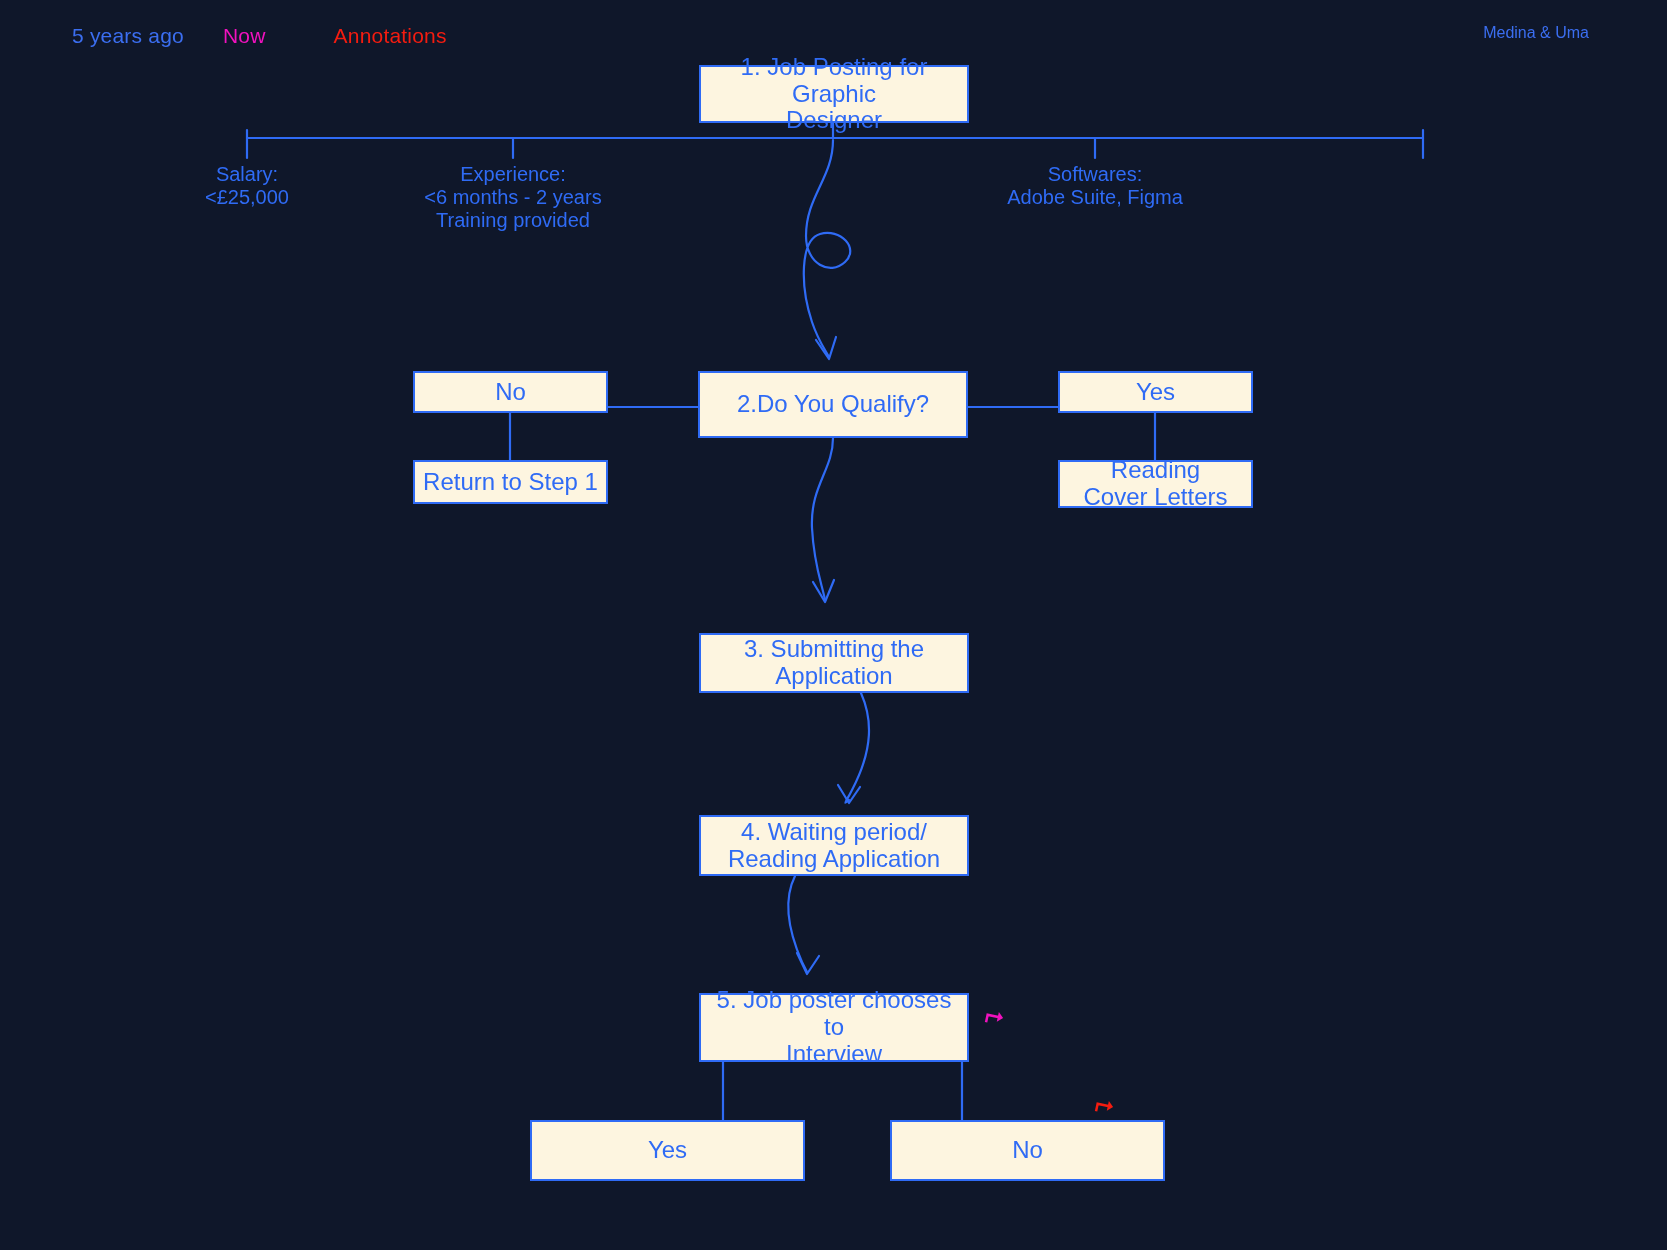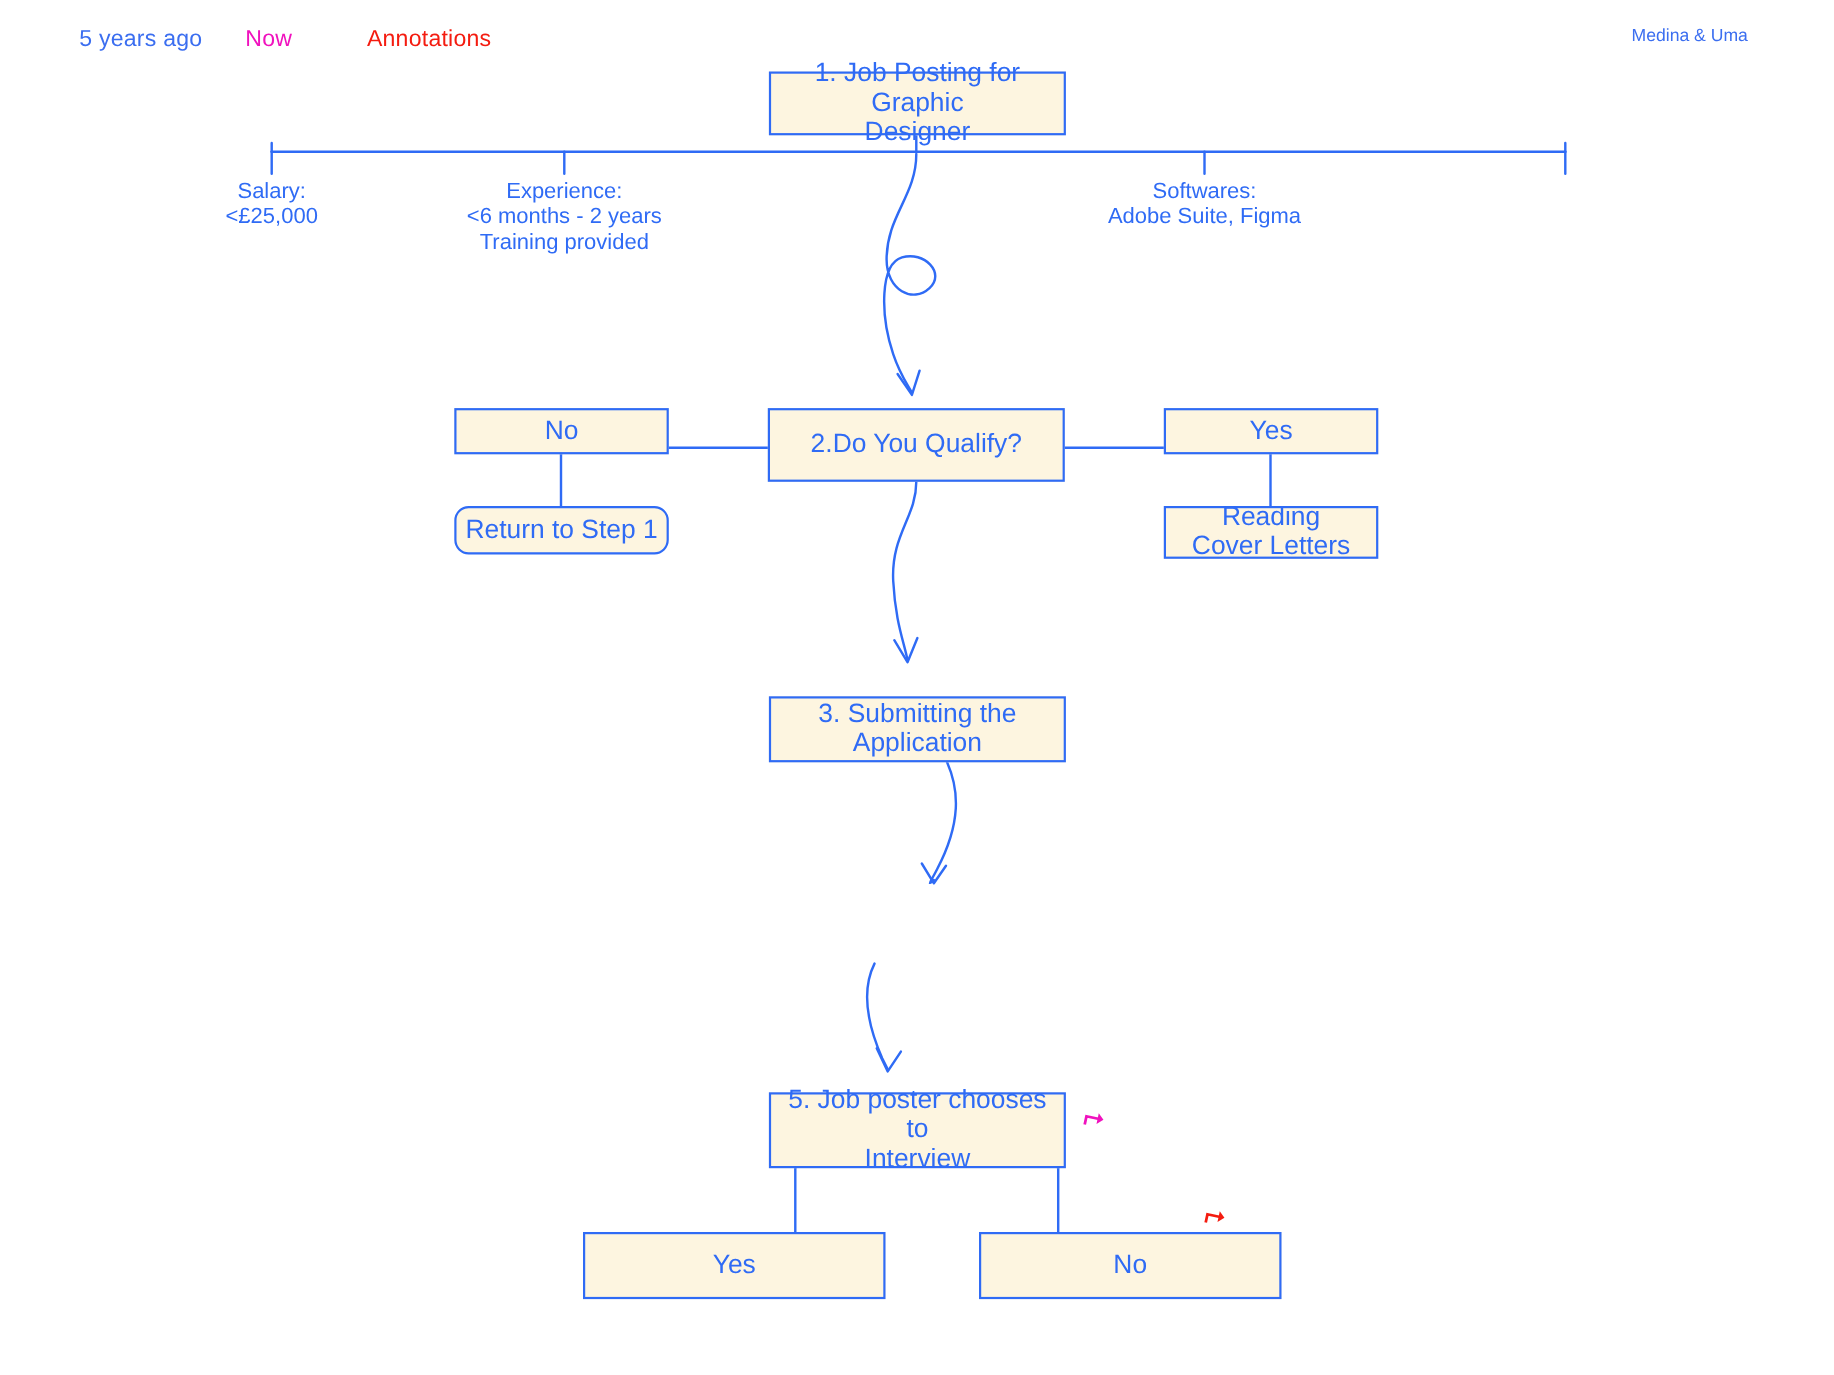--- a/index.html
+++ b/index.html
@@ -4,21 +4,21 @@
 <style>
   html, body {
     margin: 0;
     padding: 0;
     background: #fdf5e0;
   }
   #canvas {
     position: relative;
     width: 1667px;
     height: 1250px;
-    background: #ffffff;
+    background: #0f172a;
     font-family: "Liberation Sans", sans-serif;
     overflow: hidden;
   }
 
   
   .legend {
     position: absolute;
     top: 24px;
     left: 72px;
     display: flex;
@@ -163,30 +163,32 @@
 Training provided</div>
 
   <div class="branch-label" style="left:955px; top:163px; width:280px;">Softwares:
 Adobe Suite, Figma</div>
 
 
   <div class="node" style="left:698px; top:371px; width:270px; height:67px;">2.Do You Qualify?</div>
 
   <div class="node" style="left:413px; top:371px; width:195px; height:42px;">No</div>
 
-  <div class="node" style="left:413px; top:460px; width:195px; height:44px;border-radius:13px;">Return to Step 1</div>
+  <div class="node" style="left:413px; top:460px; width:195px; height:44px;">Return to Step 1</div>
 
   <div class="node" style="left:1058px; top:371px; width:195px; height:42px;">Yes</div>
 
   <div class="node" style="left:1058px; top:460px; width:195px; height:48px;">Reading
 Cover Letters</div>
 
   <div class="node" style="left:699px; top:633px; width:270px; height:60px;">3. Submitting the
 Application</div>
 
+  <div class="node" style="left:699px; top:815px; width:270px; height:61px;">4. Waiting period/
+Reading Application</div>
 
   <div class="node" style="left:699px; top:993px; width:270px; height:69px;">5. Job poster chooses to
 Interview</div>
 
   <div class="node" style="left:530px; top:1120px; width:275px; height:61px;">Yes</div>
 
   <div class="node" style="left:890px; top:1120px; width:275px; height:61px;">No</div>
 
   <div class="caret caret-now" style="left: 986px; top: 1004px; color: rgb(240, 18, 190);">⮣</div>
 

